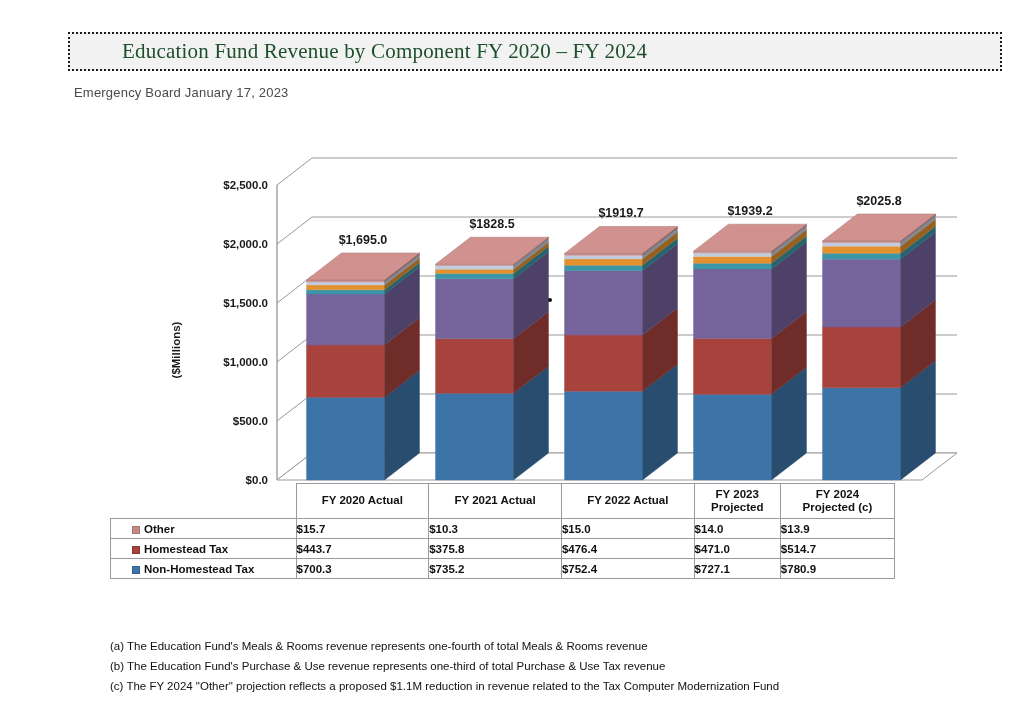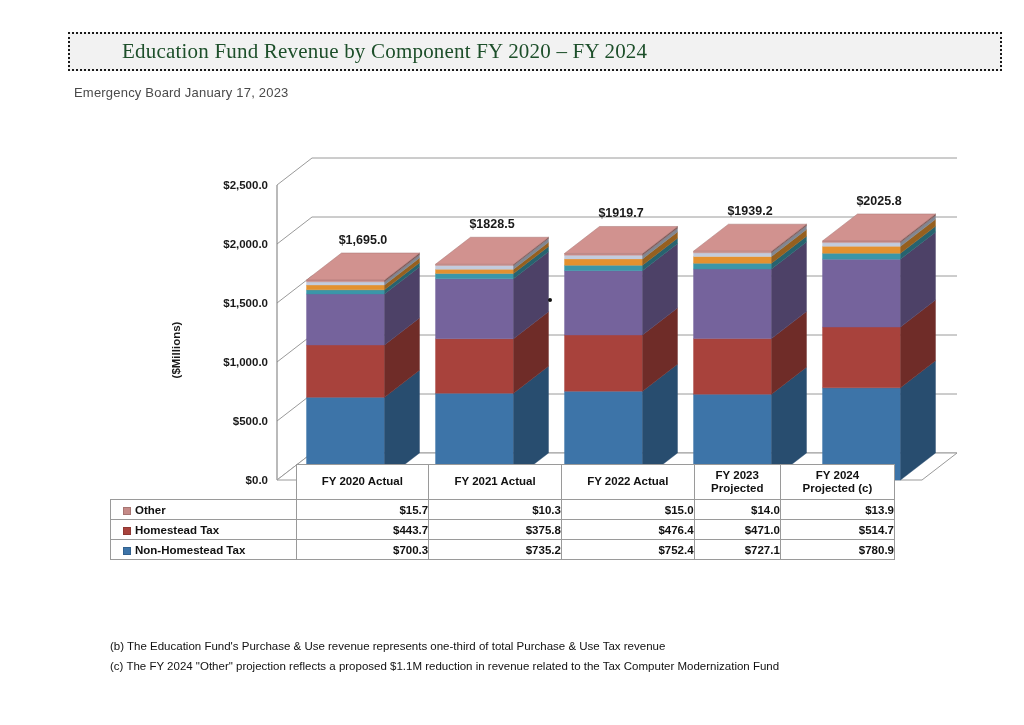--- a/index.html
+++ b/index.html
@@ -75,21 +75,21 @@
     font-family: "Liberation Sans", sans-serif;
     font-size: 12.5px;
     font-weight: bold;
     fill: #1a1a1a;
   }
 
   
   #data-table {
     position: absolute;
     left: 110px;
-    top: 464px;
+    top: 483px;
     width: 785px;
     border-collapse: collapse;
     font-family: "Liberation Sans", sans-serif;
     font-size: 11.5px;
     font-weight: bold;
     color: #111111;
   }
   #data-table td, #data-table th {
     border: 1px solid #9a9a9a;
     padding: 0;
@@ -104,28 +104,27 @@
     font-weight: bold;
     background: #ffffff;
   }
   #data-table thead th.corner {
     border: none;
     width: 185px;
     background: transparent;
   }
   #data-table tbody td {
     height: 19px;
-    text-align: right;
+    text-align: left;
     vertical-align: middle;
     background: #ffffff;
-    padding-left: 16px;
   }
   #data-table tbody td.legend-cell {
     text-align: left;
-    padding-left: 12px;
+    padding-left: 21px;
     white-space: nowrap;
   }
   .swatch {
     display: inline-block;
     width: 8px;
     height: 8px;
     margin-right: 4px;
     vertical-align: -1px;
     border: 1px solid rgba(0,0,0,0.15);
     box-sizing: border-box;
@@ -321,15 +320,16 @@
         <td>$700.3</td>
         <td>$735.2</td>
         <td>$752.4</td>
         <td>$727.1</td>
         <td>$780.9</td>
       </tr>
     </tbody>
 </table>
 
 <div id="footnotes">
+    <div>(a) The Education Fund's Meals &amp; Rooms revenue represents one-fourth of total Meals &amp; Rooms revenue</div>
     <div>(b) The Education Fund's Purchase &amp; Use revenue represents one-third of total Purchase &amp; Use Tax revenue</div>
     <div>(c) The FY 2024 "Other" projection reflects a proposed $1.1M reduction in revenue related to the Tax Computer Modernization Fund</div>
   </div>
 
 </body></html>

